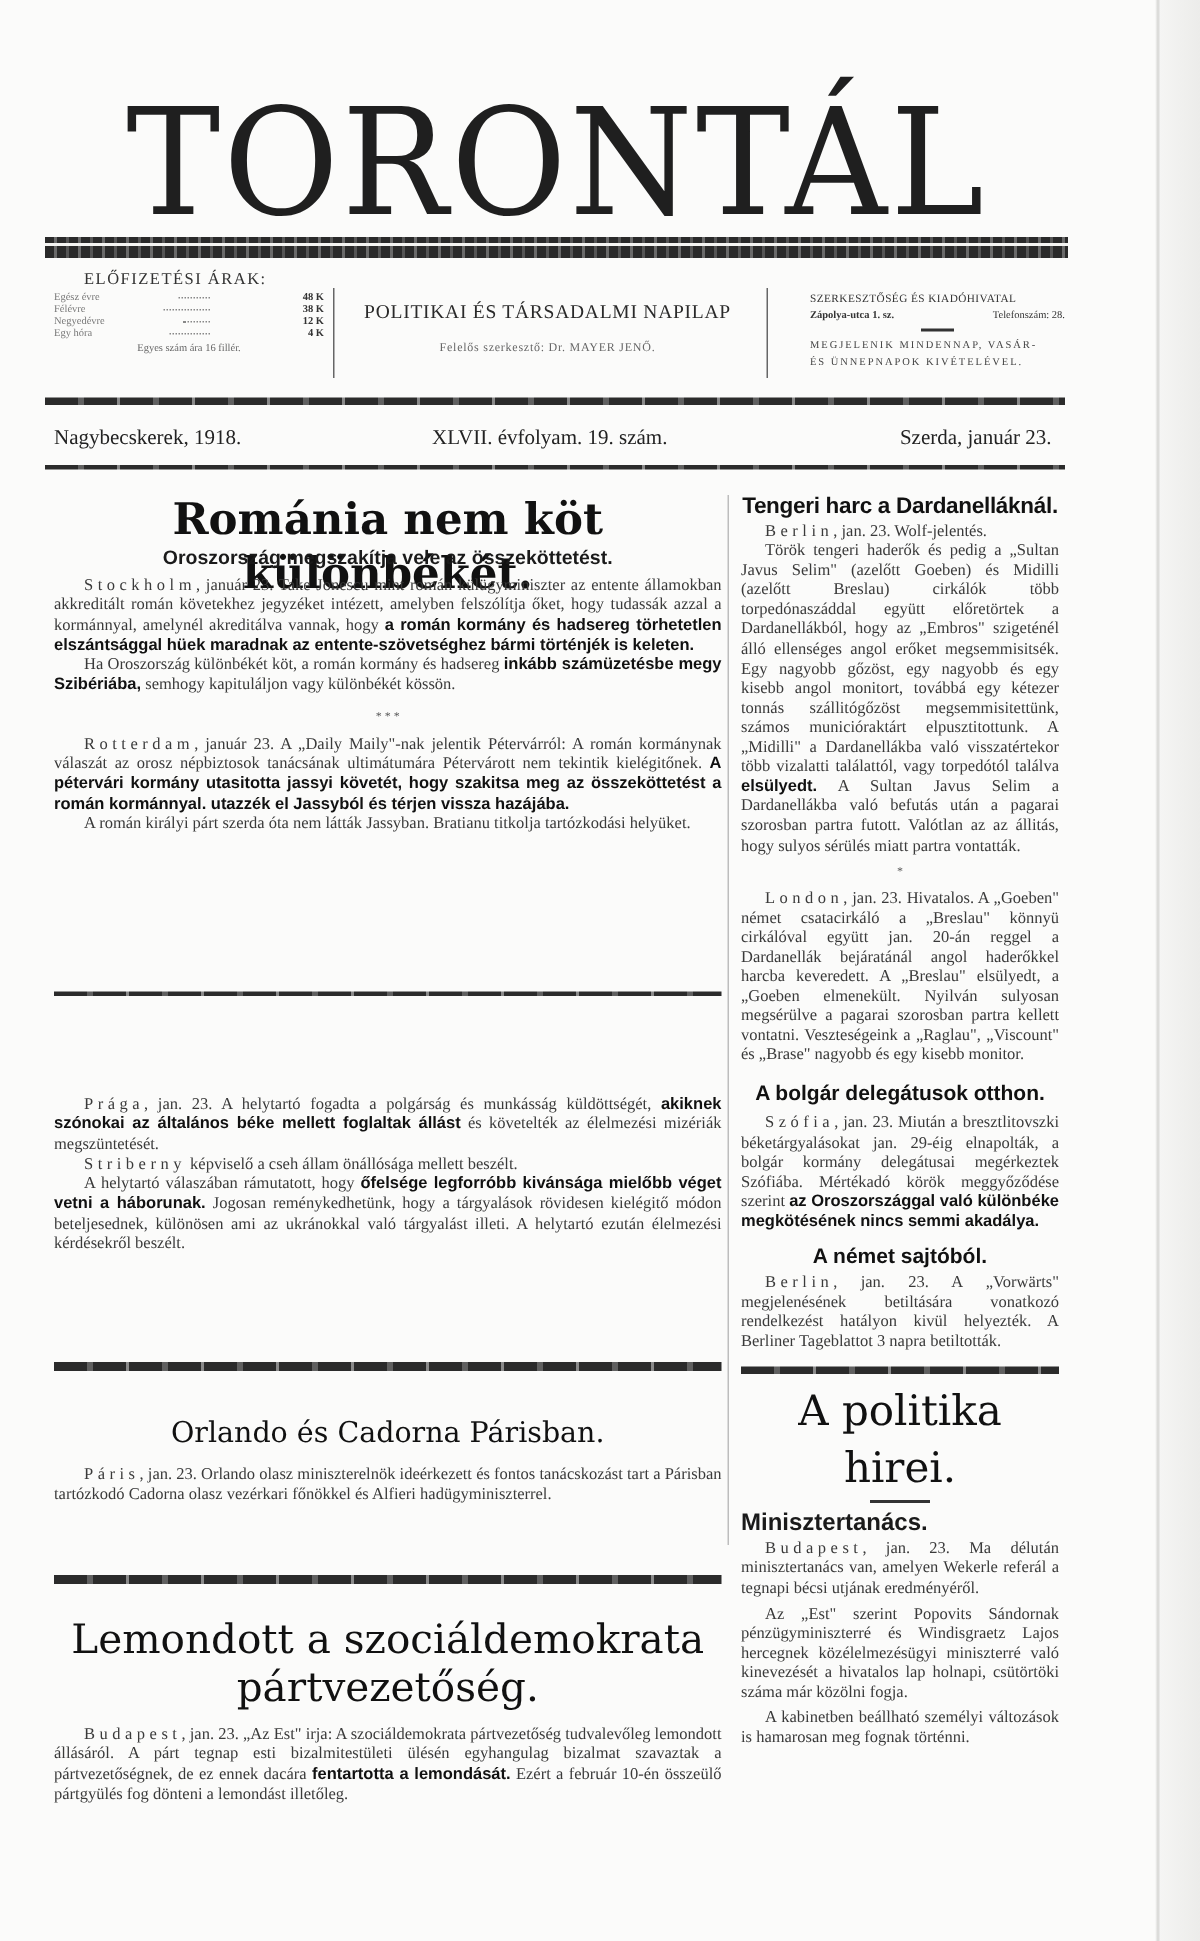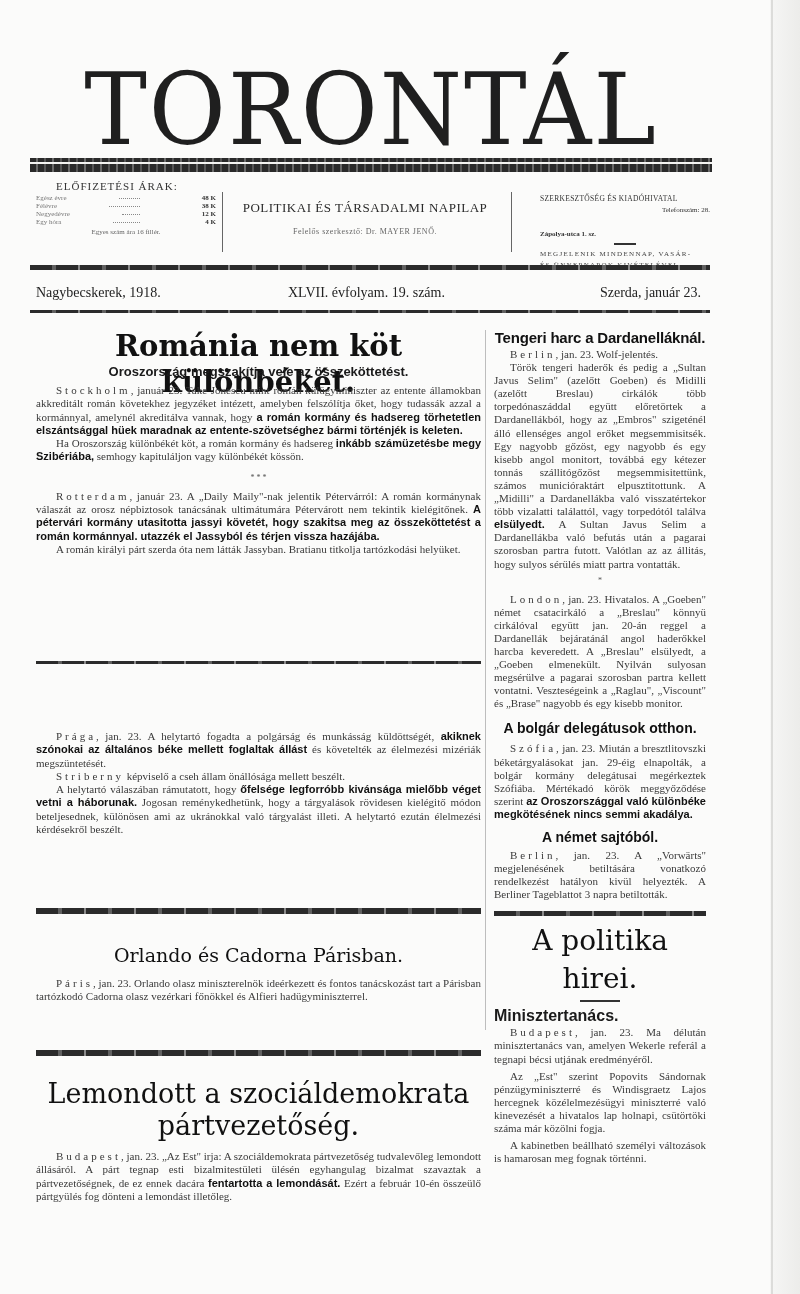--- a/index.html
+++ b/index.html
@@ -95,21 +95,21 @@
 
   <div class="sub-mid">
     <div class="tag">POLITIKAI ÉS TÁRSADALMI NAPILAP</div>
     <div class="editor">Felelős szerkesztő: Dr. MAYER JENŐ.</div>
   </div>
   <div class="vsep" style="left:511px; top:192px; height:60px;"></div>
 
   <div class="sub-right">
     <div class="r1">SZERKESZTŐSÉG ÉS KIADÓHIVATAL</div>
     <div class="r2">
-      <span style="font-weight:bold;margin-top:24px;">Zápolya-utca 1. sz.</span>
+      <span style="font-weight:bold;">Zápolya-utca 1. sz.</span>
       <span>Telefonszám: 28.</span>
     </div>
     <div class="dash"></div>
     <div class="r3">MEGJELENIK MINDENNAP, VASÁR-</div>
     <div class="r4">ÉS ÜNNEPNAPOK KIVÉTELÉVEL.</div>
   </div>
 
   <div class="rule-thick" style="left:30px; top:265px; width:680px;"></div>
 
   <div class="dateline">

